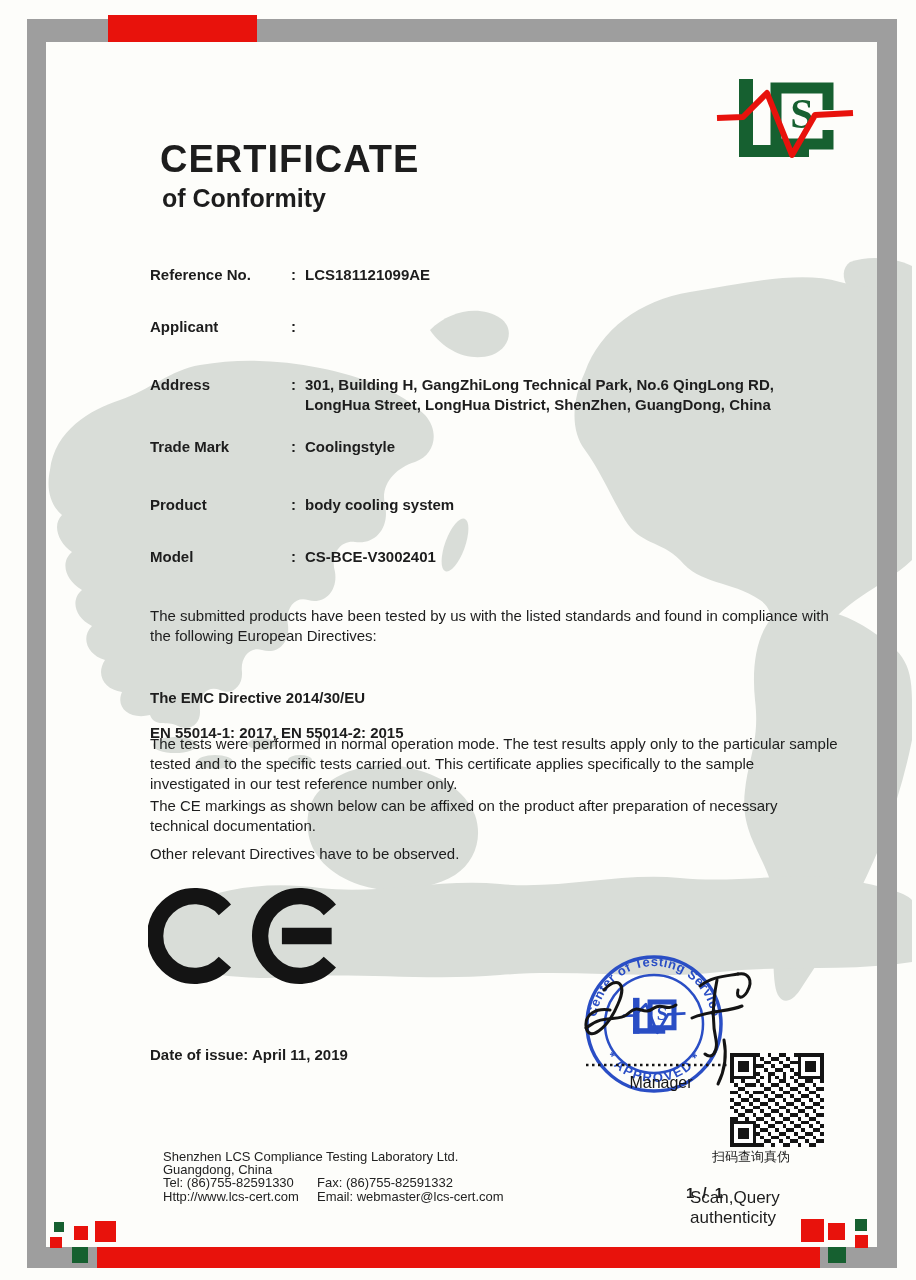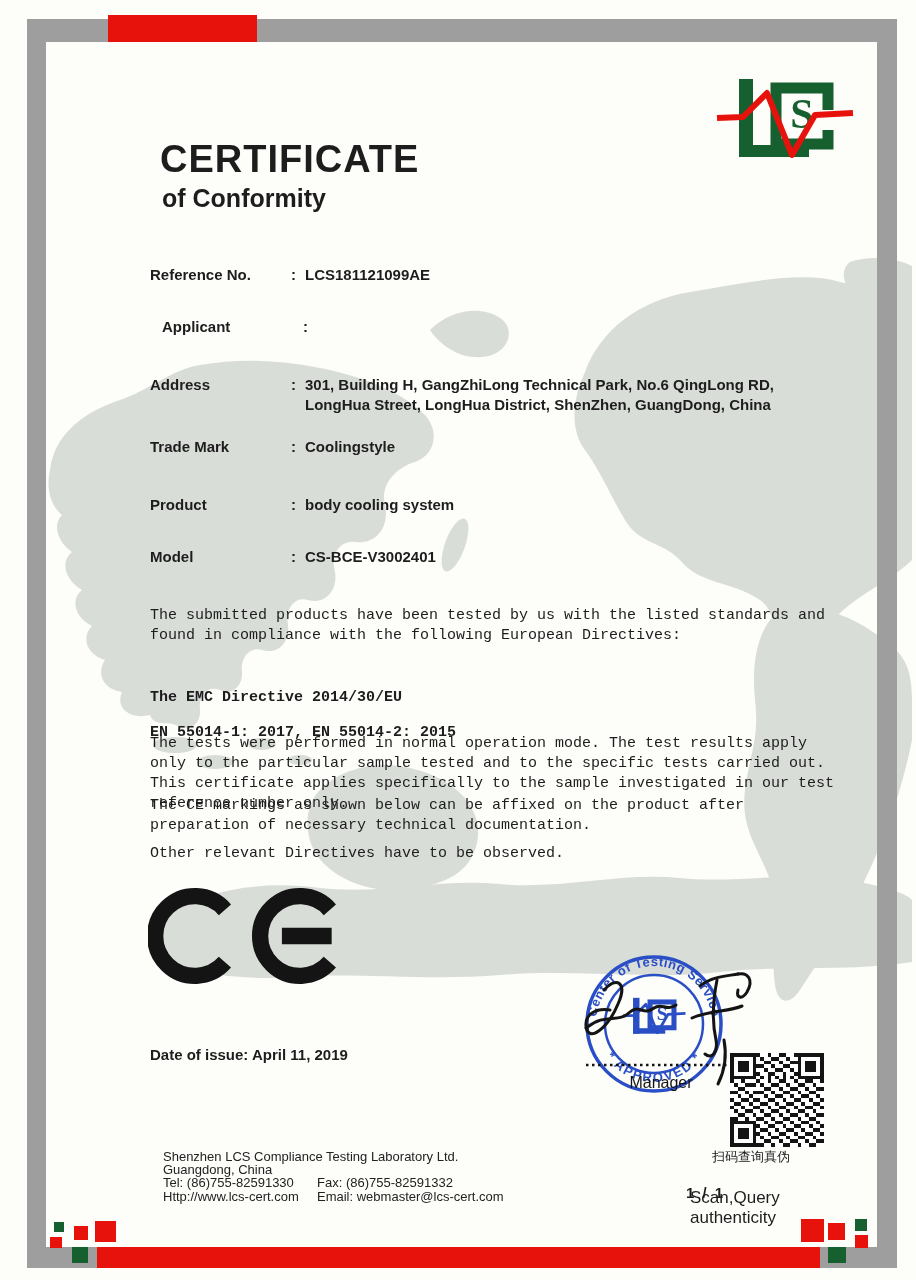--- a/index.html
+++ b/index.html
@@ -21,21 +21,21 @@
   #world-map{position:absolute;left:0;top:0;z-index:0;}
   
   .abs{position:absolute;z-index:1;}
   #page-title{left:160px;top:138px;font-size:38px;font-weight:bold;letter-spacing:1px;margin:0;}
   #page-subtitle{left:162px;top:184px;font-size:25px;font-weight:bold;margin:0;}
   #lcs-logo{left:715px;top:75px;z-index:1;}
   .field{position:absolute;left:150px;z-index:1;display:flex;font-size:15px;font-weight:bold;line-height:20px;}
   .f-label{width:141px;flex:0 0 141px;}
   .f-colon{width:14px;flex:0 0 14px;}
   .f-value{width:512px;}
-  .para{position:absolute;left:150px;z-index:1;font-size:15px;line-height:20px;width:688px;font-family:Liberation Mono, monospace;}
+  .para{position:absolute;left:150px;z-index:1;font-size:15px;line-height:20px;width:688px;}
   .para.bold{font-weight:bold;margin-top:36px;}
   #ce-logo{left:148px;top:884px;z-index:1;}
   #date-line{left:150px;top:1046px;font-size:15px;font-weight:bold;}
   #stamp{left:566px;top:948px;z-index:1;}
   #qr{display:block;background:#fff;}
   #qr-caption-zh{left:676px;top:1148px;width:150px;text-align:center;font-size:13px;font-weight:normal;}
   #qr-caption-en{left:690px;top:1188px;width:175px;text-align:left;font-size:17px;}
   #page-number{left:686px;top:1184px;font-size:15px;font-weight:bold;letter-spacing:2px;}
   #footer{left:163px;top:1150px;font-size:13px;line-height:13.2px;z-index:1;color:#222;}
   .f-row{display:flex;}
@@ -104,21 +104,21 @@
   </svg>
 
   <h1 id="page-title" class="abs">CERTIFICATE</h1>
   <h2 id="page-subtitle" class="abs">of Conformity</h2>
 
   <div class="field" style="top:265px;">
     <span class="f-label">Reference No.</span>
     <span class="f-colon">:</span>
     <span class="f-value">LCS181121099AE</span>
   </div>
-  <div class="field" style="top:317px;margin-left:12px;">
+  <div class="field" style="top:317px;">
     <span class="f-label">Applicant</span>
     <span class="f-colon">:</span>
   </div>
   <div class="field" style="top:375px;">
     <span class="f-label">Address</span>
     <span class="f-colon">:</span>
     <span class="f-value">301, Building H, GangZhiLong Technical Park, No.6 QingLong RD, LongHua Street, LongHua District, ShenZhen, GuangDong, China</span>
   </div>
   <div class="field" style="top:437px;">
     <span class="f-label">Trade Mark</span>

